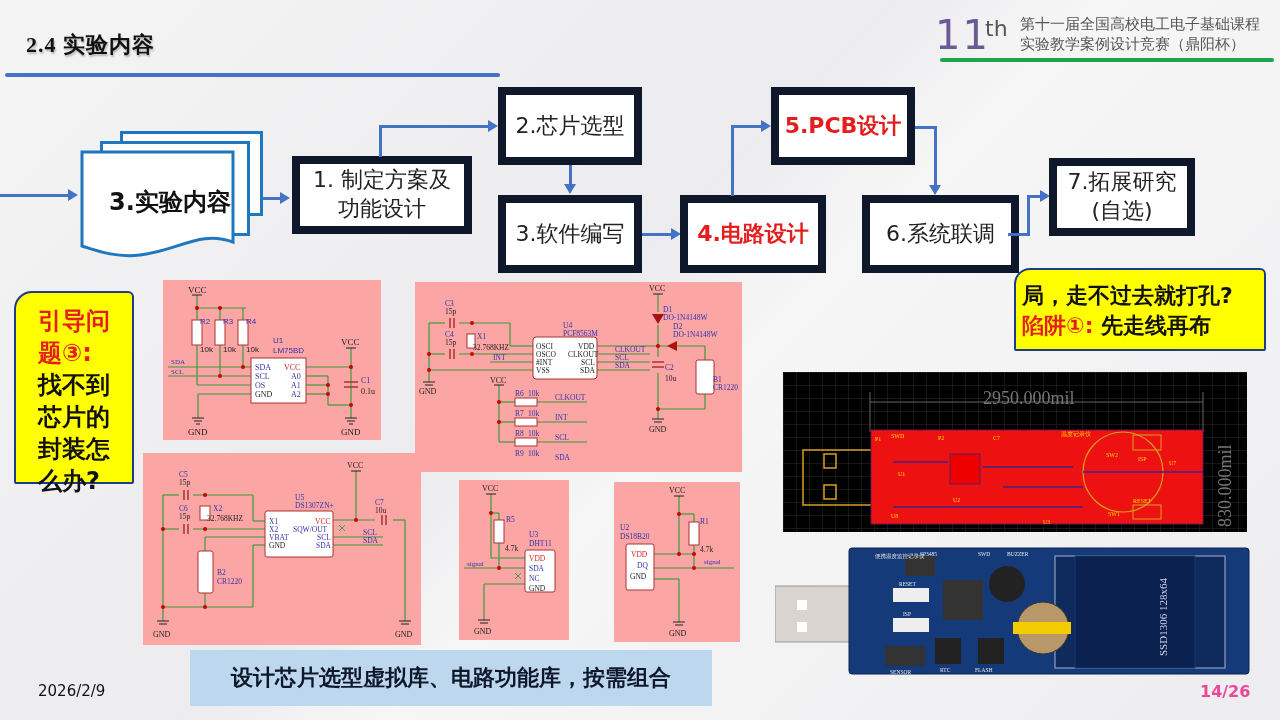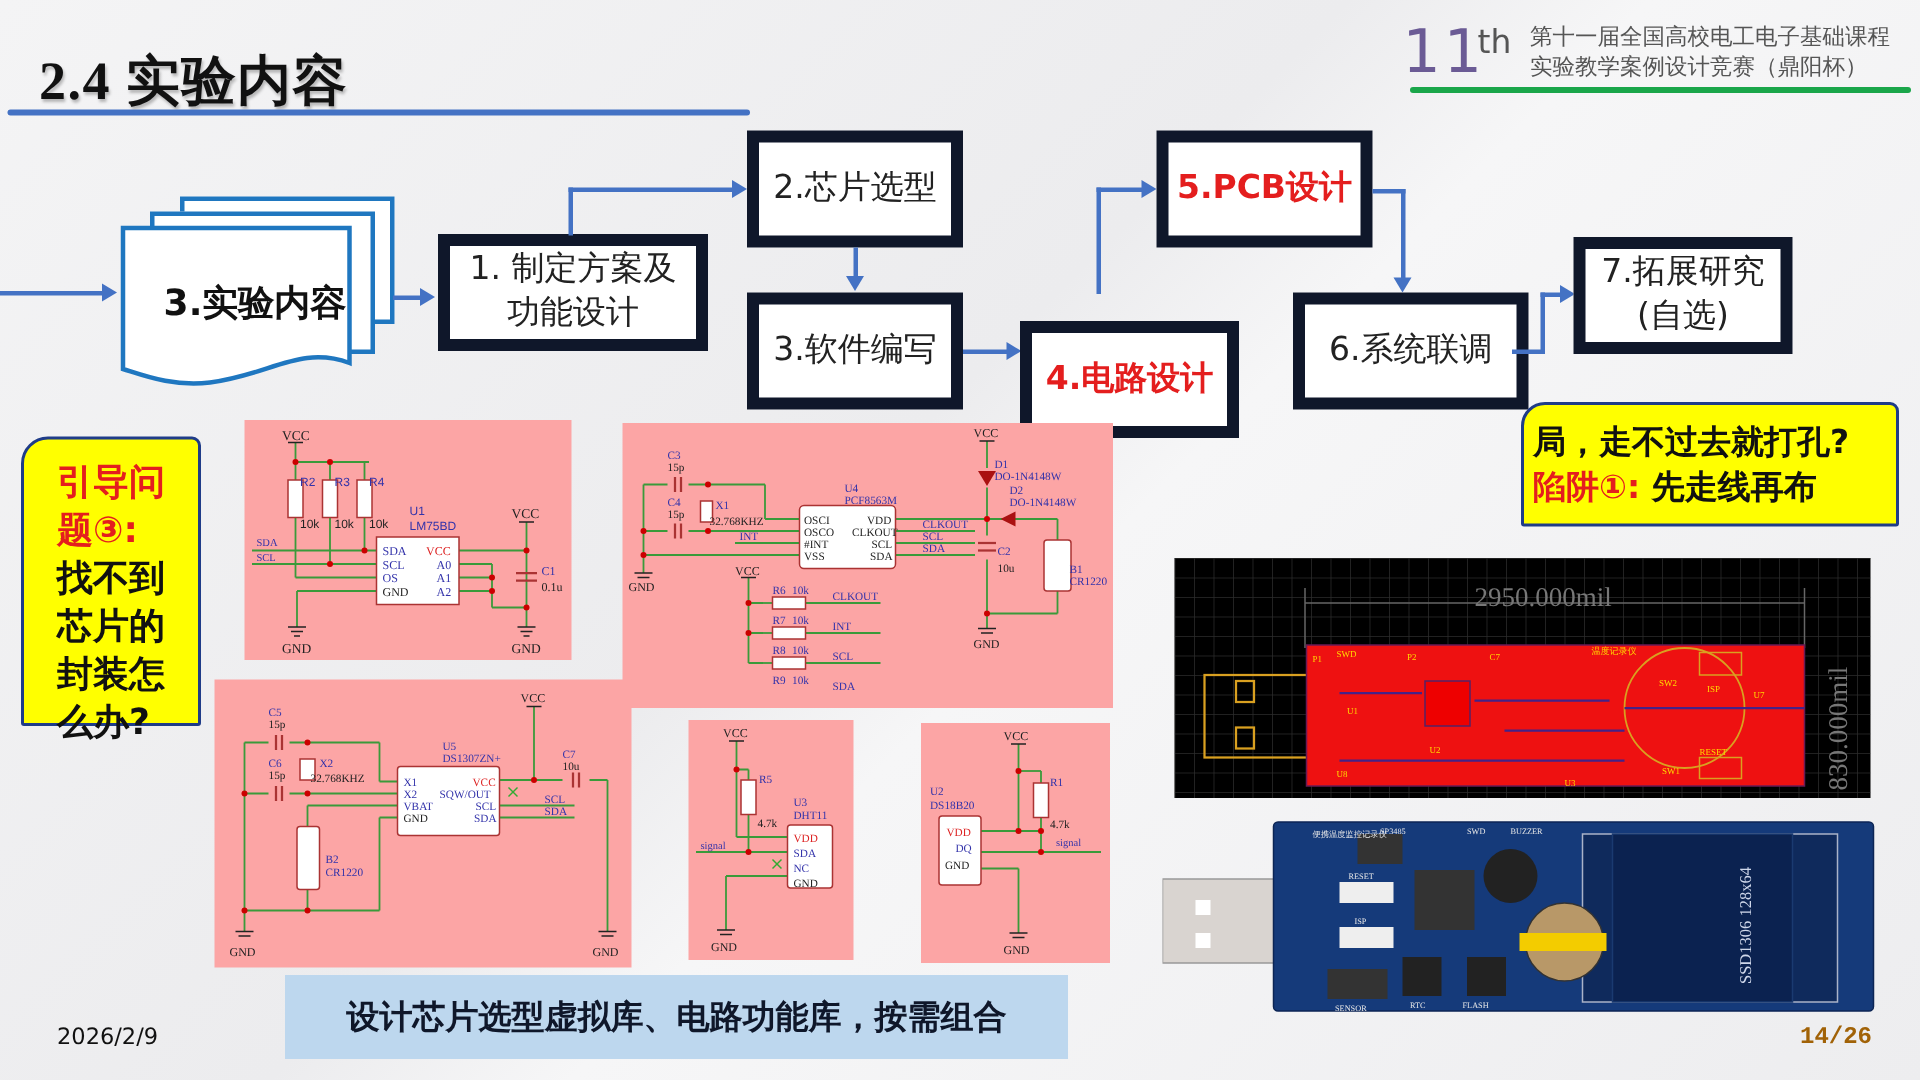--- a/index.html
+++ b/index.html
@@ -5,21 +5,21 @@
   * { box-sizing: border-box; margin: 0; padding: 0; }
   html, body { width: 1280px; height: 720px; overflow: hidden; }
   body {
     position: relative;
     font-family: "DejaVu Sans", "Liberation Sans", sans-serif;
     background: linear-gradient(135deg, #f4f4f5 0%, #ececee 45%, #f6f6f7 55%, #ededef 100%);
   }
   .abs { position: absolute; }
 
   
-  #title { left: 26px; top: 30px; font-family: "Liberation Serif", "DejaVu Serif", serif; font-weight: bold; font-size: 36px; color: #111; text-shadow: 1px 2px 2px rgba(0,0,0,0.25); letter-spacing: 1px; text-align: right; }
+  #title { left: 26px; top: 30px; font-family: "Liberation Serif", "DejaVu Serif", serif; font-weight: bold; font-size: 22px; color: #111; text-shadow: 1px 2px 2px rgba(0,0,0,0.25); letter-spacing: 1px; text-align: right; }
   #title-rule { left: 5px; top: 73px; width: 495px; height: 4px; background: #4472c4; border-radius: 2px; }
   #brand-num { left: 935px; top: 12px; font-size: 40px; color: #6b5b95; font-family: "DejaVu Sans", sans-serif; letter-spacing: 2px; }
   #brand-th { left: 985px; top: 16px; font-size: 22px; color: #555; font-family: "DejaVu Sans", sans-serif; }
   #brand-line1, #brand-line2 { left: 1020px; font-size: 15px; color: #555; white-space: nowrap; }
   #brand-line1 { top: 15px; }
   #brand-line2 { top: 35px; }
   #brand-rule { left: 940px; top: 58px; width: 334px; height: 4px; background: #1aa64a; border-radius: 2px; }
 
   
   .box { position: absolute; background: #fff; border: 8px solid #0f172a; display: flex; align-items: center; justify-content: center; text-align: center; font-size: 22px; color: #222; line-height: 1.3; }
@@ -36,21 +36,21 @@
   .callout { position: absolute; background: #ffff00; border: 2px solid #1f3c88; font-weight: bold; color: #111; }
   .red-text { color: #e41e1e; }
 
   
   .schem { position: absolute; background: #fca5a5; }
   svg text { font-family: "Liberation Serif", serif; }
   .sch-sans { font-family: "Liberation Sans", sans-serif !important; }
 
   #bottom-banner { left: 190px; top: 650px; width: 522px; height: 56px; background: #bdd7ee; color: #0f172a; font-weight: bold; font-size: 22px; display: flex; align-items: center; justify-content: center; }
   #date { left: 38px; top: 682px; font-size: 15px; color: #111; }
-  #pageno { left: 1200px; top: 682px; font-size: 16px; font-weight: bold; color: #a16207; font-family: Liberation Mono, monospace; }
+  #pageno { left: 1200px; top: 682px; font-size: 16px; font-weight: bold; color: #ec4899; }
 </style>
 </head>
 <body>
 
 <div id="title" class="abs">2.4 实验内容</div>
 <div id="title-rule" class="abs"></div>
 
 <div id="brand-num" class="abs">11</div>
 <div id="brand-th" class="abs">th</div>
 <div id="brand-line1" class="abs">第十一届全国高校电工电子基础课程</div>
@@ -88,21 +88,21 @@
   <div class="arrow-line" style="left:569px;top:165px;width:3px;height:20px;"></div>
   <div class="arrow-head ah-down" style="left:564px;top:184px;"></div>
 
   <div class="box" style="left:498px;top:195px;width:144px;height:78px;">
     <span>3.软件编写</span>
   </div>
 
   <div class="arrow-line" style="left:642px;top:233px;width:30px;height:3px;"></div>
   <div class="arrow-head ah-right" style="left:671px;top:228px;"></div>
 
-  <div class="box red" style="left:680px;top:195px;width:146px;height:78px;margin-top:19px;">
+  <div class="box red" style="left:680px;top:195px;width:146px;height:78px;">
     <span>4.电路设计</span>
   </div>
 
   <div class="arrow-line" style="left:731px;top:125px;width:3px;height:71px;"></div>
   <div class="arrow-line" style="left:731px;top:125px;width:32px;height:3px;"></div>
   <div class="arrow-head ah-right" style="left:761px;top:120px;"></div>
 
   <div class="box red" style="left:771px;top:87px;width:144px;height:78px;">
     <span>5.PCB设计</span>
   </div>

